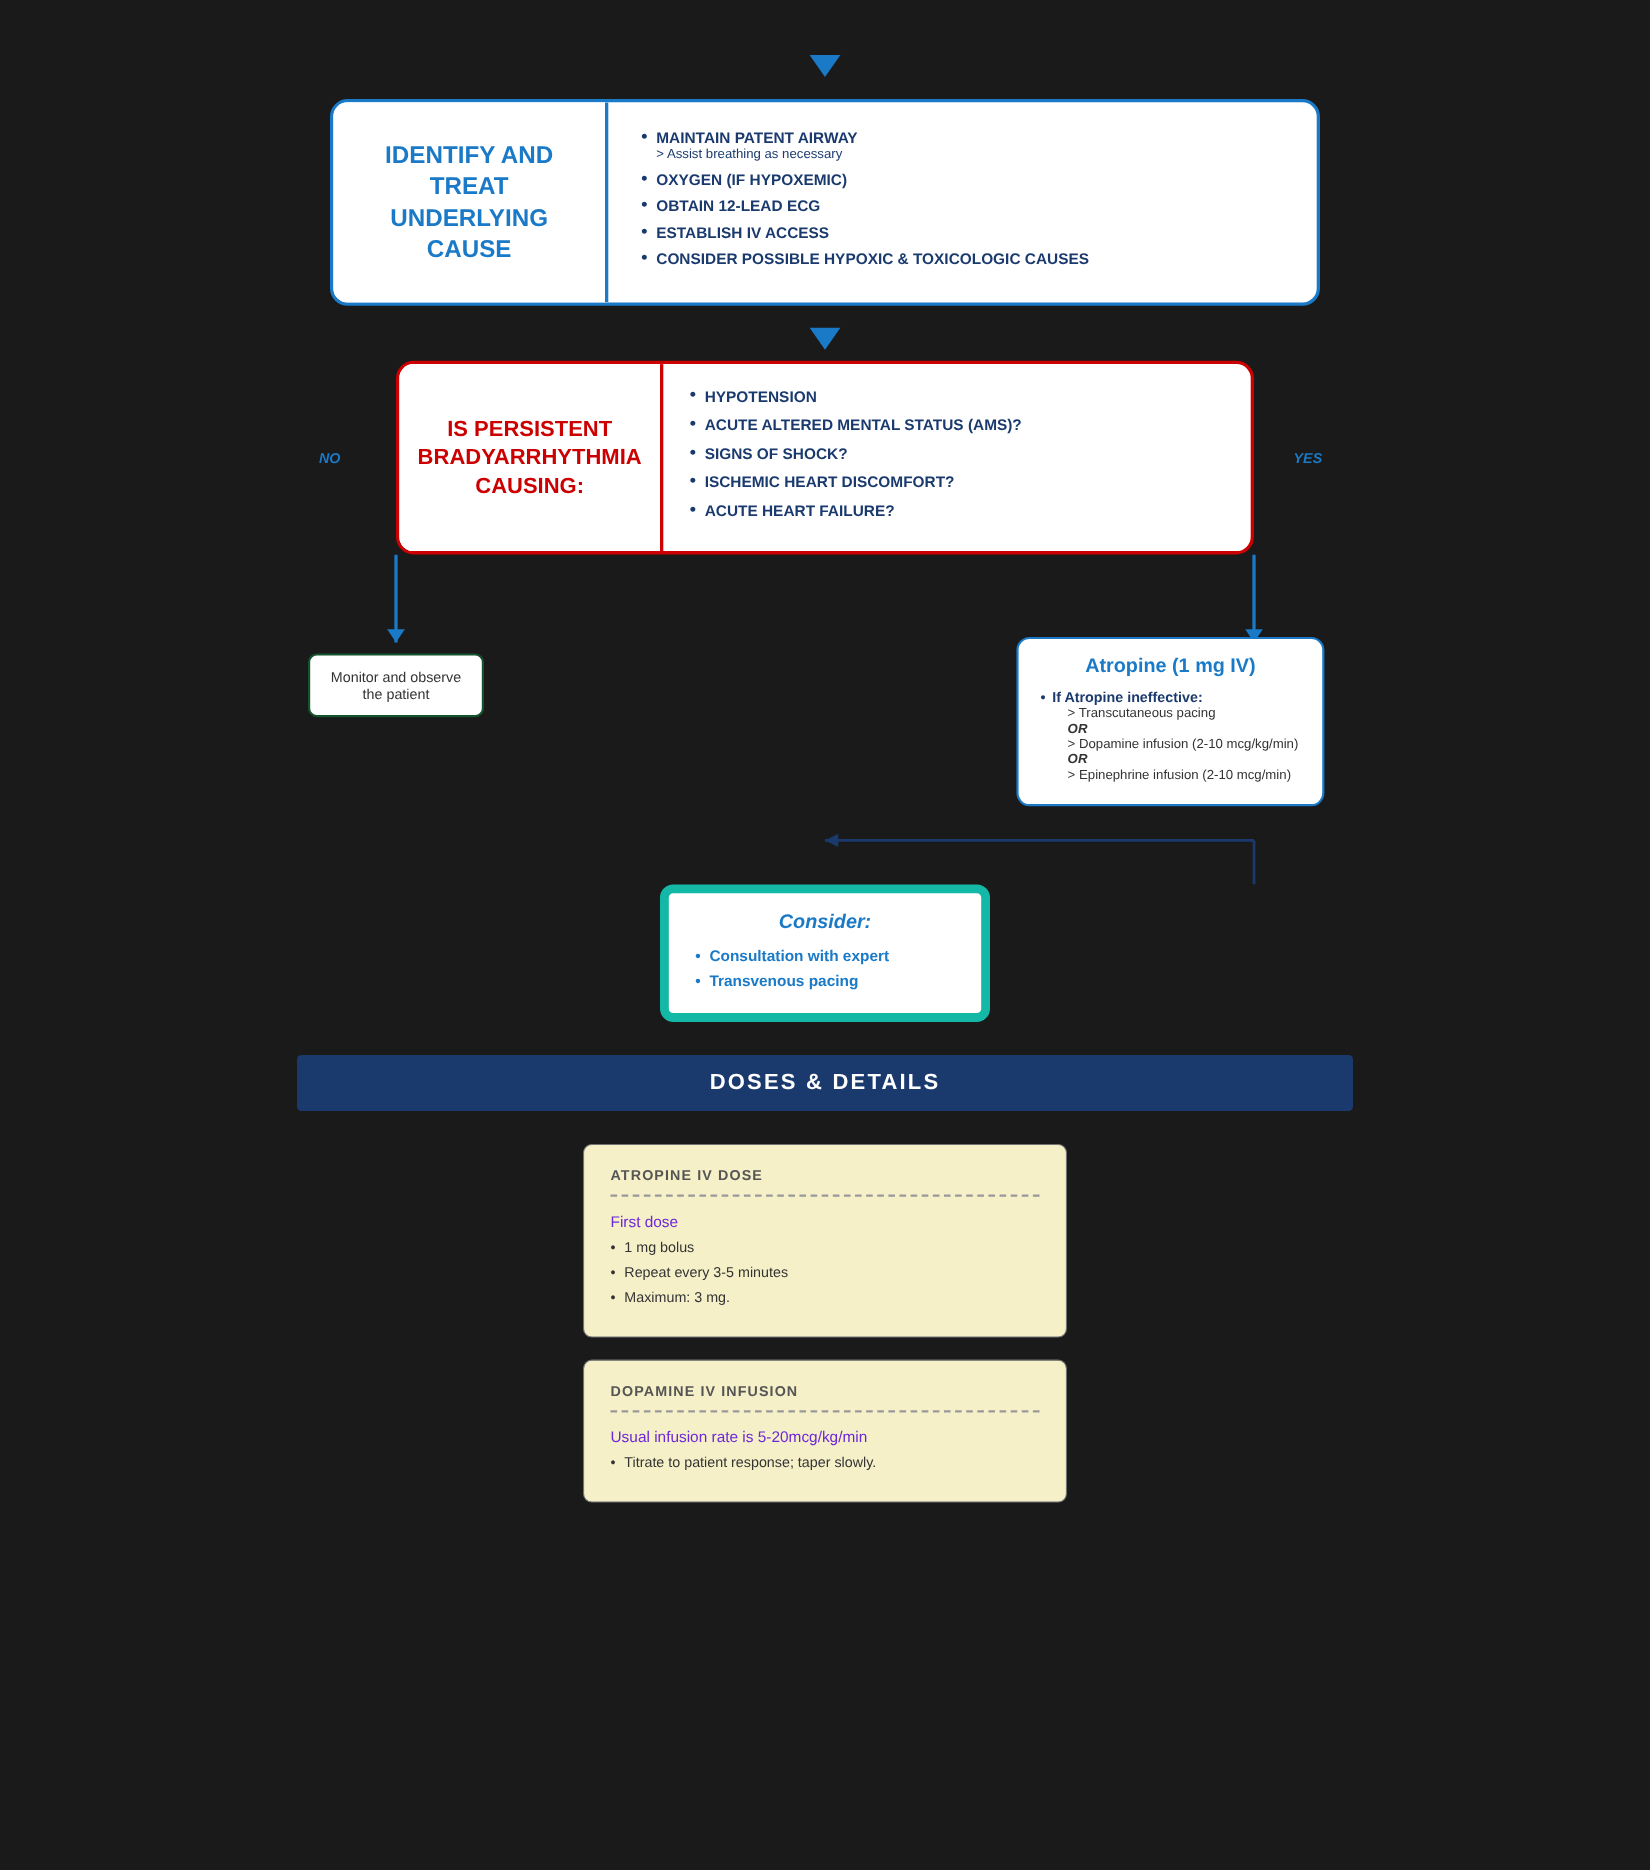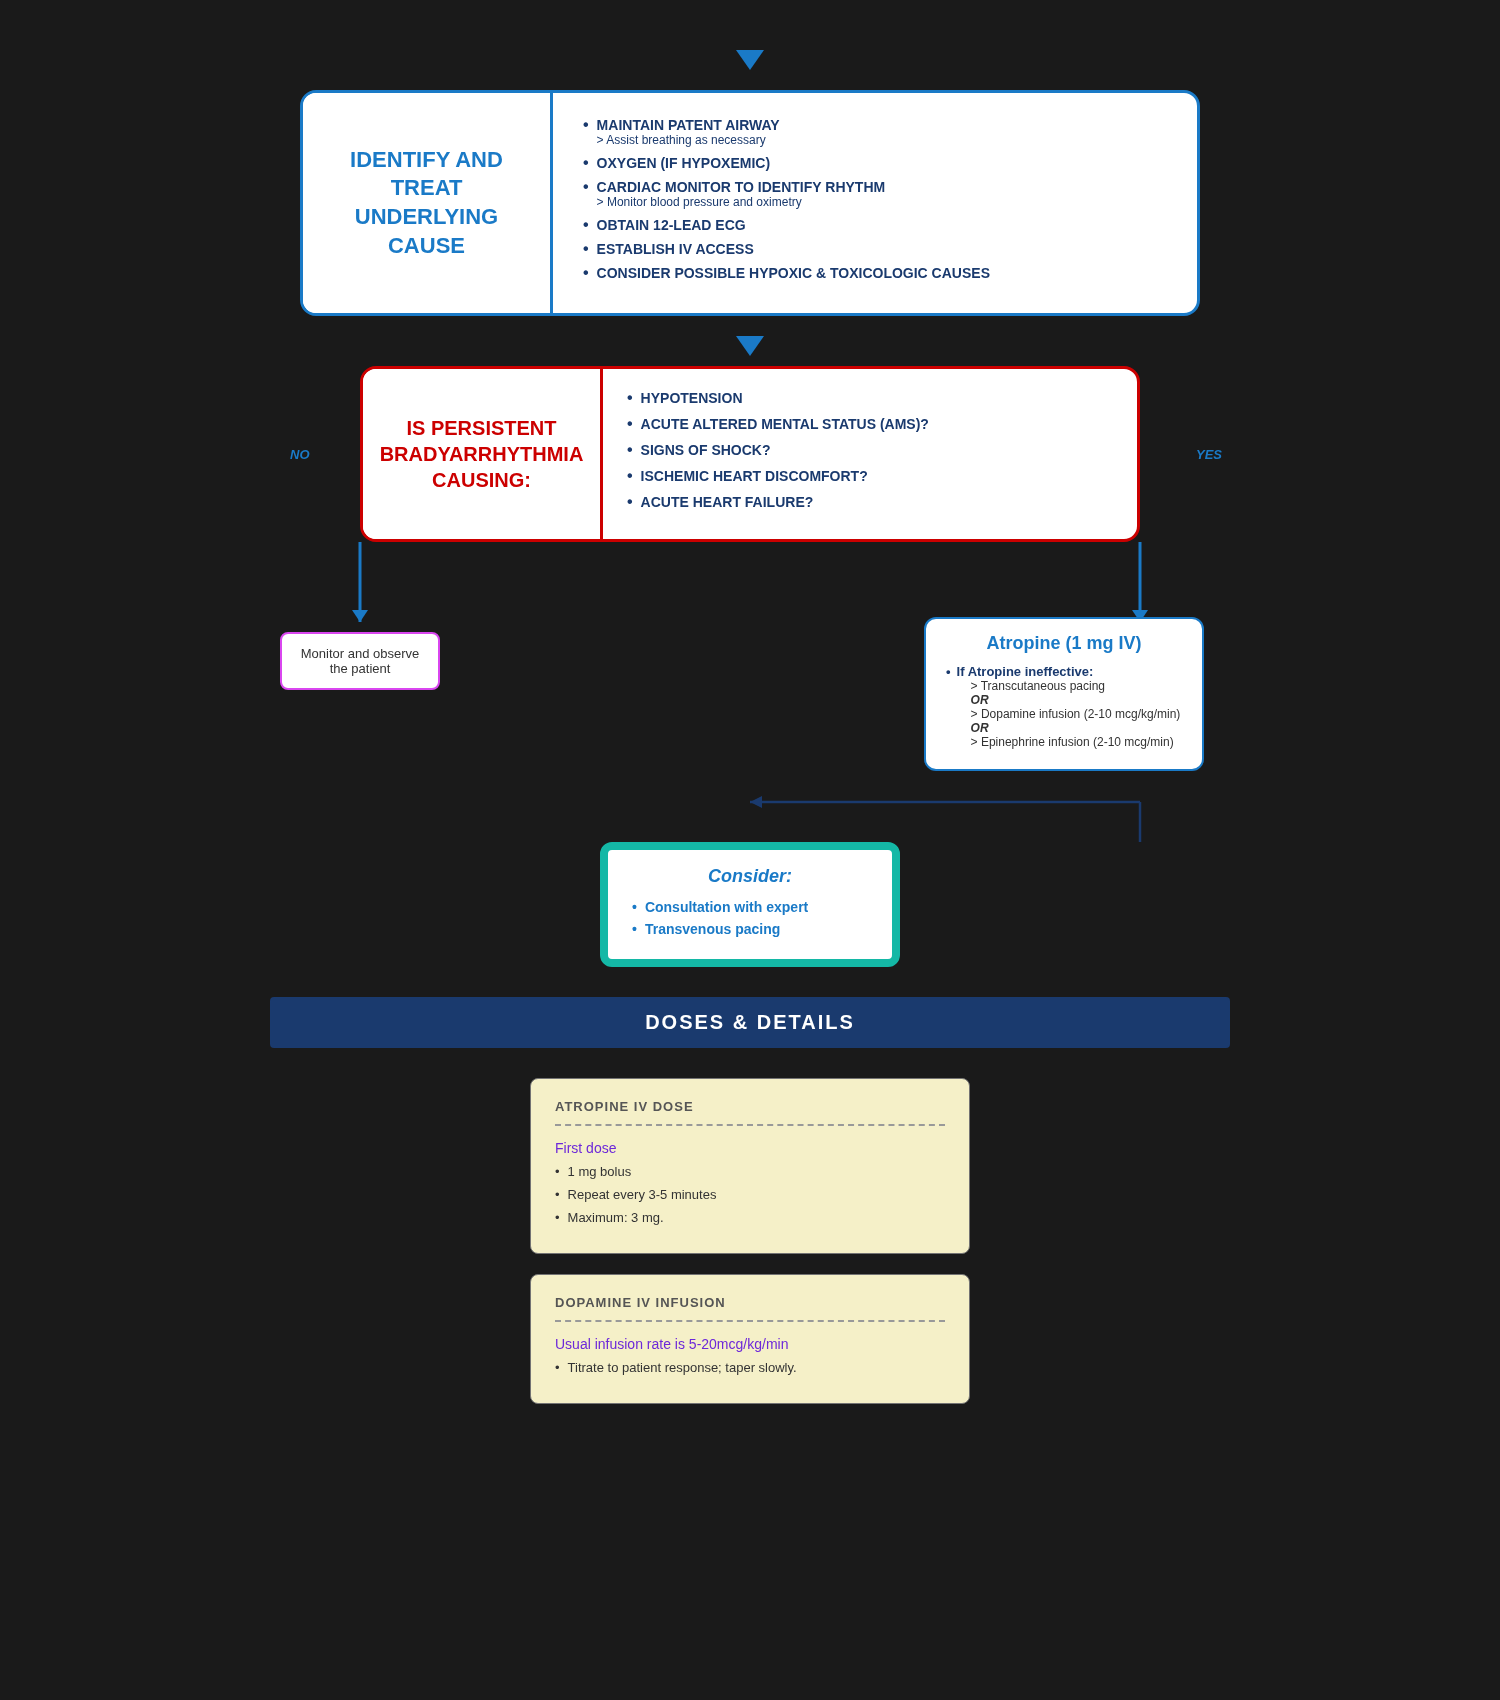--- a/index.html
+++ b/index.html
@@ -156,21 +156,21 @@
     }
     .red-border-box .right-panel ul li::before {
       content: "•";
       color: #1a3a6e;
       font-size: 16px;
       flex-shrink: 0;
     }
 
     
     .monitor-box {
-      border: 2px solid #d946ef;
+      border: 2px solid #14532d;
       border-radius: 8px;
       padding: 12px 18px;
       background: white;
       text-align: center;
       font-size: 13px;
       color: #333;
       width: 160px;
     }
 
     
@@ -348,21 +348,21 @@
       left: 20px;
       top: 50%;
       transform: translateY(-50%);
       color: #1a7ac7;
       font-size: 13px;
       font-style: italic;
       font-weight: bold;
     }
     .yes-label-side {
       position: absolute;
-      right: 8px;
+      right: 28px;
       top: 50%;
       transform: translateY(-50%);
       color: #1a7ac7;
       font-size: 13px;
       font-style: italic;
       font-weight: bold;
     }
   </style>
 </head>
 <body>
@@ -382,26 +382,20 @@
       <ul>
         <li>
           <div class="li-content">
             <span>MAINTAIN PATENT AIRWAY</span>
             <span class="sub">Assist breathing as necessary</span>
           </div>
         </li>
         <li>
           <div class="li-content">
             <span>OXYGEN (IF HYPOXEMIC)</span>
-          </div>
-        </li>
-        <li>
-          <div class="li-content">
-            <span>CARDIAC MONITOR TO IDENTIFY RHYTHM</span>
-            <span class="sub">Monitor blood pressure and oximetry</span>
           </div>
         </li>
         <li>
           <div class="li-content">
             <span>OBTAIN 12-LEAD ECG</span>
           </div>
         </li>
         <li>
           <div class="li-content">
             <span>ESTABLISH IV ACCESS</span>

